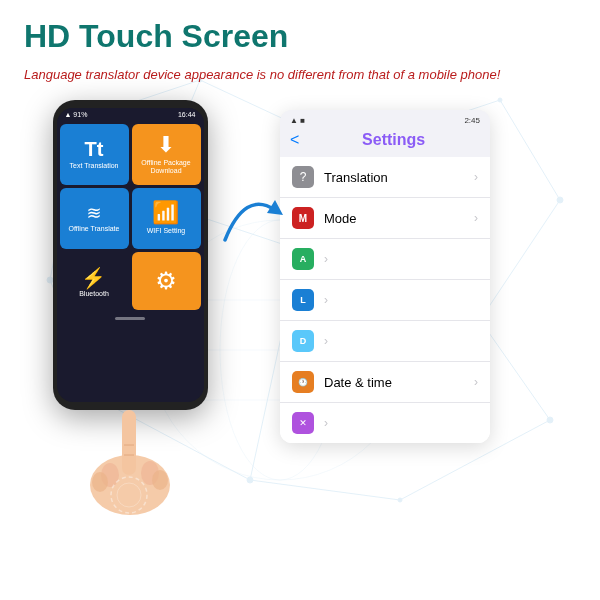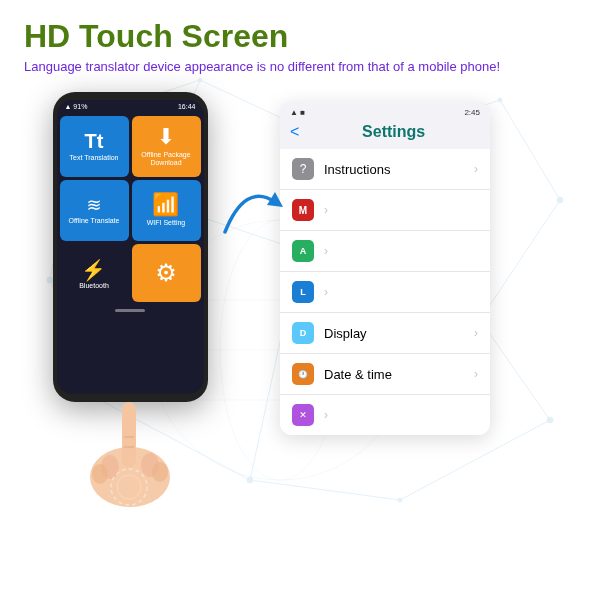--- a/index.html
+++ b/index.html
@@ -15,27 +15,28 @@
     
     .top-section {
       padding: 18px 24px 8px 24px;
       position: relative;
       z-index: 2;
     }
 
     .main-title {
       font-size: 32px;
       font-weight: 700;
-      color: #4d7c0f;
-      margin-bottom: 4px;
+      color: #0f766e;
+      margin-bottom: 12px;
     }
 
     .subtitle {
       font-size: 13px;
-      color: #6d28d9;
+      color: #b91c1c;
+      font-style: italic;
     }
 
     
     .content-area {
       display: flex;
       align-items: flex-start;
       padding: 0 10px;
       position: relative;
       z-index: 2;
       margin-top: 10px;
@@ -174,21 +175,21 @@
 
     .back-arrow {
       font-size: 16px;
       color: #007aff;
       margin-right: 8px;
     }
 
     .settings-title {
       font-size: 16px;
       font-weight: 600;
-      color: #0f766e;
+      color: #8b5cf6;
       flex: 1;
       text-align: center;
     }
 
     .settings-list {
       background: #fff;
       margin: 0;
     }
 
     .settings-row {
@@ -387,42 +388,42 @@
 
     <div class="settings-nav">
       <span class="back-arrow">&lt;</span>
       <span class="settings-title">Settings</span>
     </div>
 
     <div class="settings-list">
 
       <div class="settings-row">
         <div class="row-icon gray" style="background:#8e8e93;">?</div>
-        <span class="row-label">Instructions</span>
+        <span class="row-label">Translation</span>
         <span class="row-arrow">›</span>
       </div>
 
       <div class="settings-row">
         <div class="row-icon red" style="background:#cc2222;font-size:10px;font-weight:bold;">M</div>
+        <span class="row-label">Mode</span>
         <span class="row-arrow">›</span>
       </div>
 
       <div class="settings-row">
         <div class="row-icon green" style="background:#27ae60;font-size:9px;font-weight:bold;">A</div>
         <span class="row-arrow">›</span>
       </div>
 
       <div class="settings-row">
         <div class="row-icon blue" style="background:#1a7fd4;font-size:9px;font-weight:bold;">L</div>
         <span class="row-arrow">›</span>
       </div>
 
       <div class="settings-row">
         <div class="row-icon teal" style="background:#5ac8fa;font-size:9px;font-weight:bold;">D</div>
-        <span class="row-label">Display</span>
         <span class="row-arrow">›</span>
       </div>
 
       <div class="settings-row">
         <div class="row-icon orange" style="background:#e67e22;font-size:8px;">🕐</div>
         <span class="row-label">Date &amp; time</span>
         <span class="row-arrow">›</span>
       </div>
 
       <div class="settings-row">

